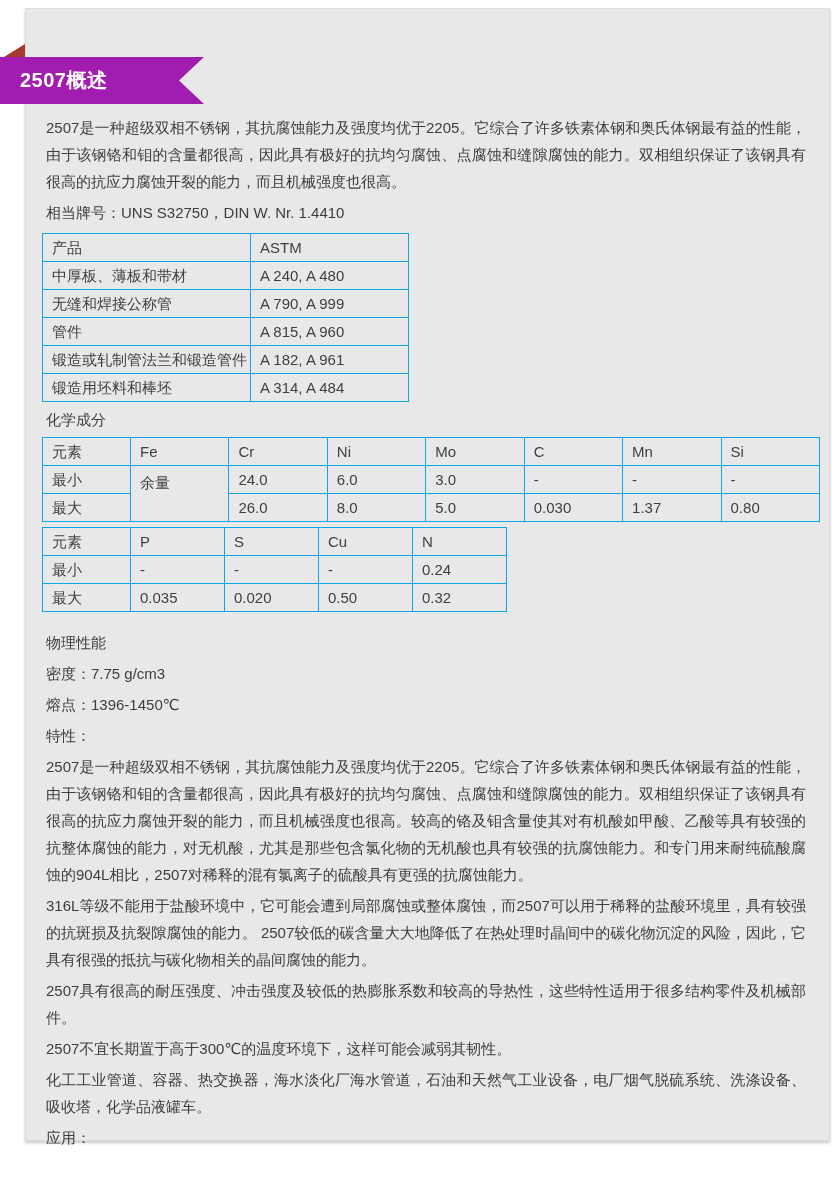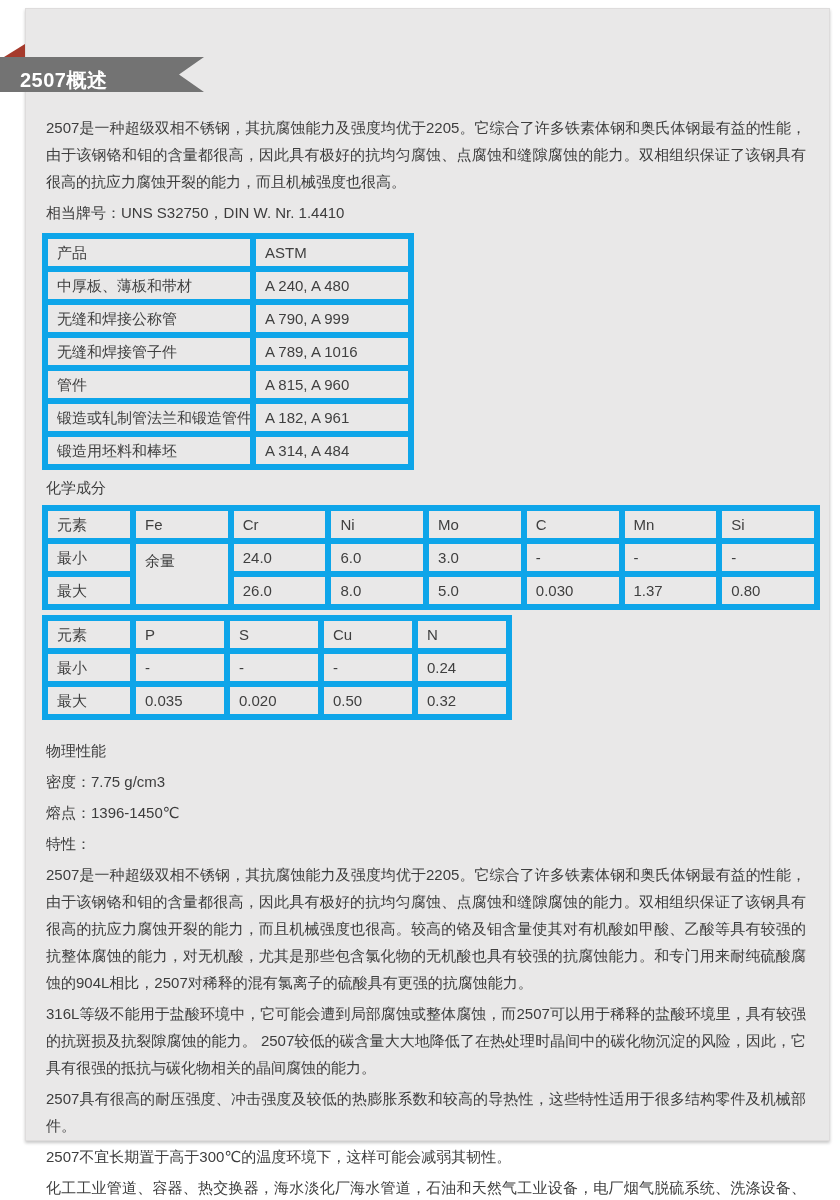--- a/index.html
+++ b/index.html
@@ -12,36 +12,36 @@
     position:absolute; left:25px; top:8px; width:805px; height:1133px;
     background:#e9e8e8; border:1px solid #dedcdc; box-sizing:border-box;
     box-shadow:0 2px 3px rgba(0,0,0,0.22);
   }
   .fold {
     position:absolute; left:4px; top:44px; width:21px; height:13px;
     background:#a63a2c;
     clip-path:polygon(100% 0, 100% 100%, 0 100%);
   }
   .ribbon {
-    position:absolute; left:0; top:57px; width:204px; height:35px;
-    background:#737373;
+    position:absolute; left:0; top:57px; width:204px; height:47px;
+    background:#a21caf;
     clip-path:polygon(0 0, 100% 0, calc(100% - 25px) 50%, 100% 100%, 0 100%);
   }
   .ribbon .title {
     margin:0; color:#ffffff; font-size:20px; font-weight:700;
     line-height:47px; padding-left:20px; letter-spacing:0.5px;
   }
   .content {
     position:absolute; left:42px; top:110px; width:768px;
     color:#3d3d3d; font-size:15px; line-height:27px; text-align:justify;
   }
   .content p { margin:4px; }
   table { border-collapse:collapse; table-layout:fixed; color:#3f3f3f; }
   td {
-    border:6px solid #0ea5e9; height:27px; padding:0 9px;
+    border:1px solid #0ea5e9; height:27px; padding:0 9px;
     font-size:15px; white-space:nowrap; overflow:hidden;
     text-align:left; vertical-align:middle;
   }
   .tbl-product { margin-top:7px; width:366px; }
   .tbl-product col:nth-child(1){ width:208px; }
   .tbl-product col:nth-child(2){ width:158px; }
   .chem-title { margin-top:13px; }
   .tbl-chem1 { margin-top:4px; width:778px; }
   .tbl-chem1 col:nth-child(1){ width:88px; }
   .tbl-chem2 { margin-top:5px; width:464px; }
@@ -74,24 +74,20 @@
       <td>产品</td>
       <td>ASTM</td>
     </tr>
     <tr>
       <td>中厚板、薄板和带材</td>
       <td>A 240, A 480</td>
     </tr>
     <tr>
       <td>无缝和焊接公称管</td>
       <td>A 790, A 999</td>
-    </tr>
-    <tr>
-      <td>无缝和焊接管子件</td>
-      <td>A 789, A 1016</td>
     </tr>
     <tr>
       <td>管件</td>
       <td>A 815, A 960</td>
     </tr>
     <tr>
       <td>锻造或轧制管法兰和锻造管件</td>
       <td>A 182, A 961</td>
     </tr>
     <tr>

